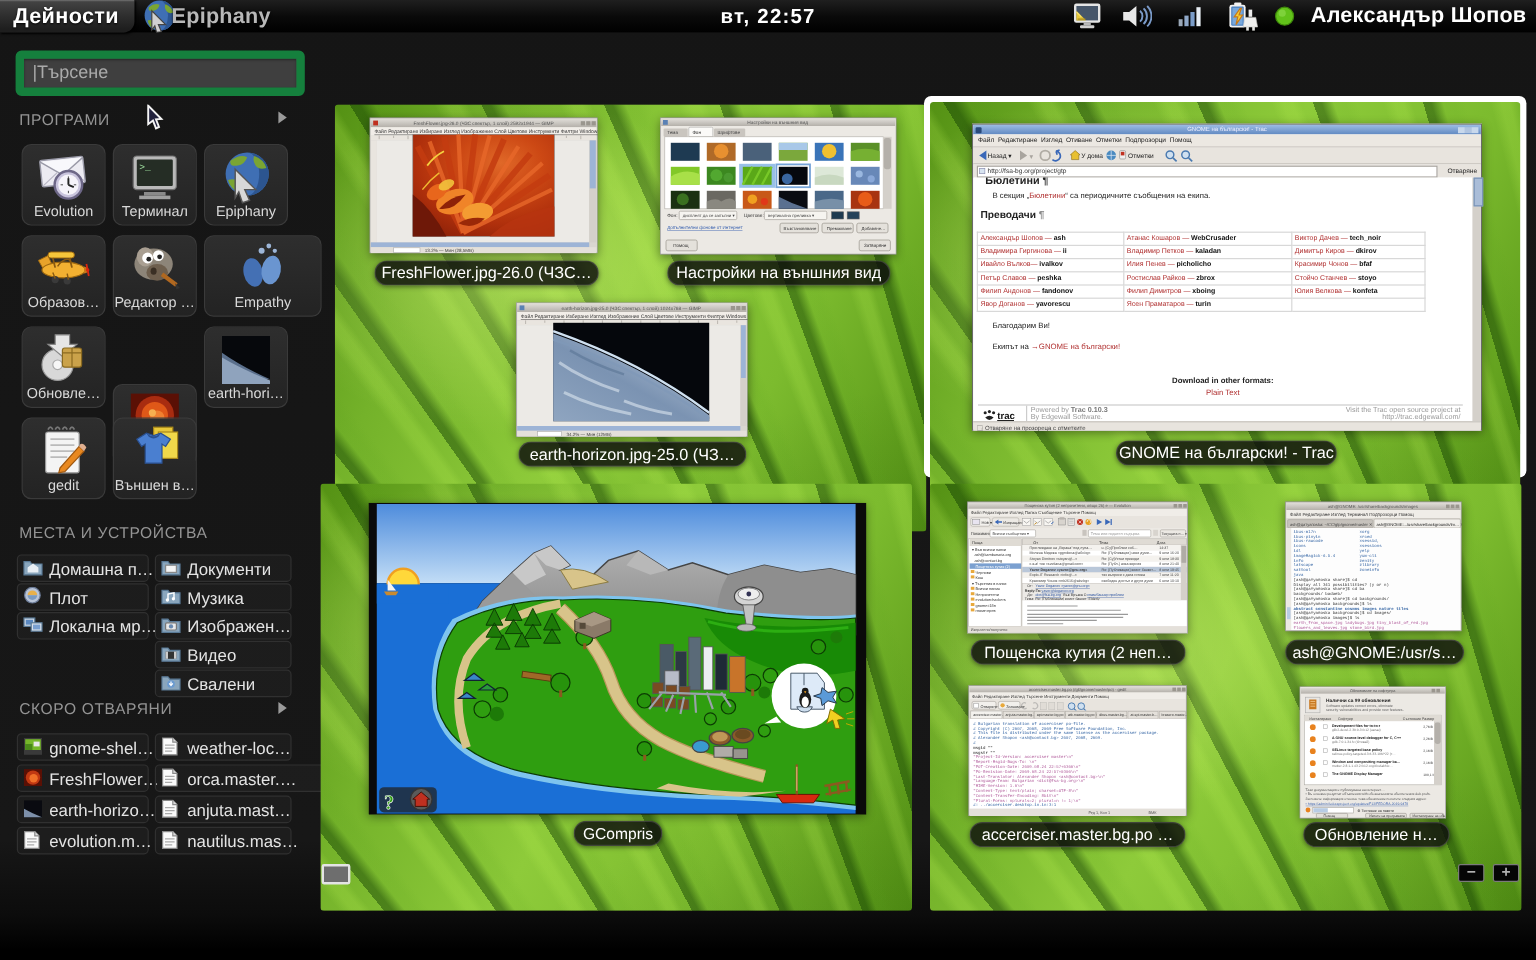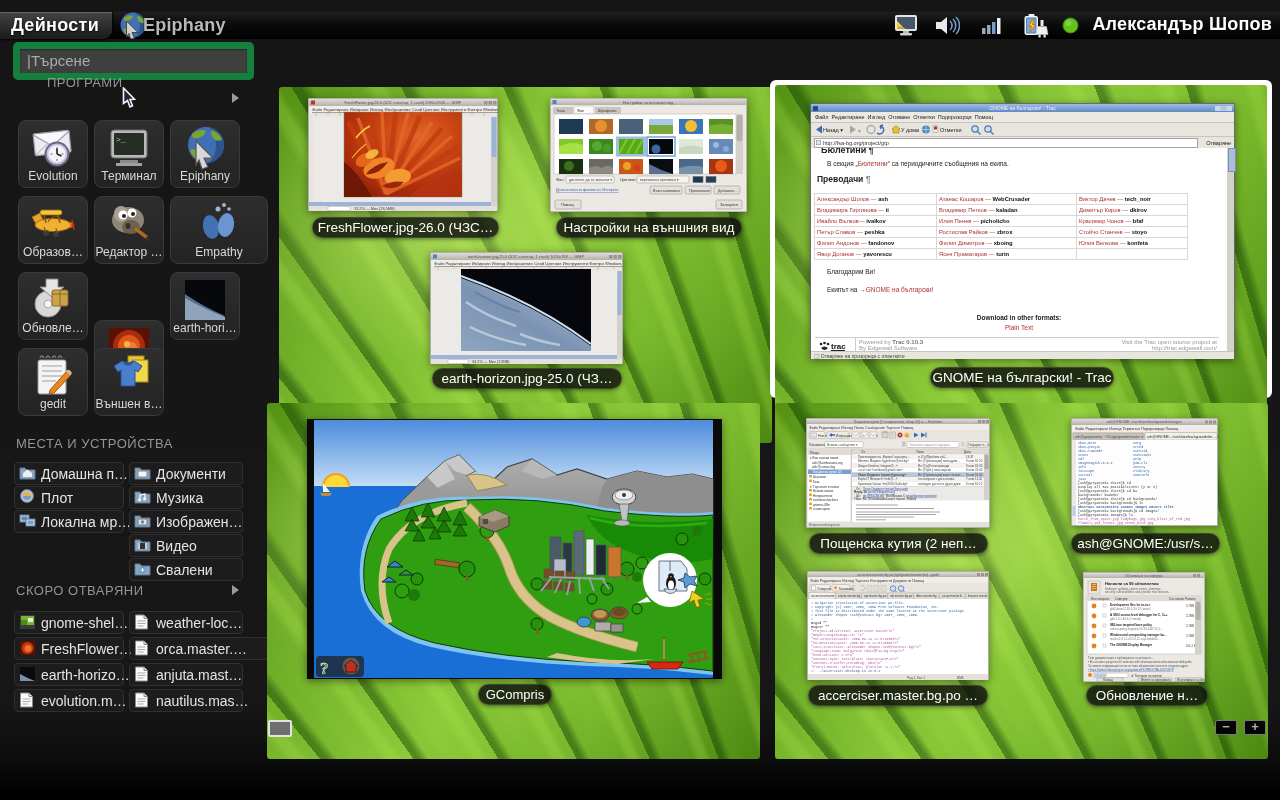--- a/index.html
+++ b/index.html
@@ -1,17 +1,17 @@
 <!DOCTYPE html>
 <html><head>
 <meta charset="utf-8">
 <style>
 html,body{margin:0;padding:0;}
 body{width:1280px;height:800px;background:linear-gradient(180deg,#151515 0px,#171717 700px,#0c0c0c 762px,#000 792px);font-family:"Liberation Sans",sans-serif;overflow:hidden;position:relative;}
-#topbar{position:absolute;left:0;top:12px;width:1280px;height:27px;background:linear-gradient(#1f1f1f,#0a0a0a 50%,#000);}
+#topbar{position:absolute;left:0;top:0;width:1280px;height:27px;background:linear-gradient(#1f1f1f,#0a0a0a 50%,#000);}
 #actbtn{position:absolute;left:0;top:0;width:112px;height:27px;background:linear-gradient(#454545,#303030 45%,#1e1e1e 90%);border-radius:0 0 9px 0;box-shadow:inset 0 1px 0 rgba(255,255,255,.18), 1px 1px 2px #000;}
 #actbtn span{position:absolute;left:11px;top:3px;font-size:18px;letter-spacing:.3px;font-weight:bold;color:#fff;text-shadow:0 1px 2px #000;}
 #appname{position:absolute;left:143px;top:3px;font-size:18px;letter-spacing:.2px;font-weight:bold;color:#b8b8b8;text-shadow:0 1px 2px #000;}
 #clock{position:absolute;left:0;top:4px;width:1280px;text-align:center;font-size:17px;letter-spacing:1px;font-weight:bold;color:#fff;}
 #username{position:absolute;right:8px;top:2px;font-size:18px;letter-spacing:.2px;font-weight:bold;color:#fff;}
 .tbicon{position:absolute;top:2px;}
 
 #search{position:absolute;left:13px;top:42px;width:227px;height:24px;background:#3f3f3f;border:7px solid #15803d;border-radius:5px;box-shadow:inset 0 1px 2px rgba(0,0,0,.4);}
 #search span{position:absolute;left:7px;top:3px;font-size:15px;color:#aaa;}
 .shead{position:absolute;font-size:13px;color:#949494;letter-spacing:.5px;}
@@ -48,20 +48,21 @@
 <div id="actbtn">
       <span>Дейности</span>
     </div>
 <svg class="tbicon" style="left:119px;top:0px;" width="28" height="27" viewBox="0 0 28 27">
       <circle cx="14" cy="13" r="12.5" fill="#3f6fb4"></circle>
       <path d="M14 .5 a12.5 12.5 0 0 1 0 25 a7 12.5 0 0 0 0-25" fill="#2c5590"></path>
       <path d="M5 6 q5 -4 9 -2 q-1 4 -5 5 q-5 1 -4 -3z M4 17 q4 -1 6 1.5 q2 3 -1 5.5 q-4 -2 -5 -7z M19 3.5 q5 2 6.5 7 q-4 1.5 -6 -1.5 q-2 -3.5 -.5 -5.5z" fill="#7aa533"></path>
       <path d="M7.5 25 L7.5 9 L19 20.5 L13 20.5 L15.5 26.5 L11.5 27 L10 21.5 Z" fill="#d0d0d0" stroke="#444" stroke-width="1"></path>
     </svg>
 <div id="appname">Epiphany</div>
+<div id="clock">вт, 22:57</div>
 <svg class="tbicon" style="left:894px;" width="24" height="23" viewBox="0 0 24 23">
       <rect x="1" y="1" width="22" height="16" rx="2" fill="#e4e4e4"></rect>
       <rect x="3" y="3" width="18" height="12" fill="#46566a"></rect>
       <path d="M3 15 L11 15 L3 7 Z" fill="#e8c83a"></path>
       <path d="M4 14 l6.5 0" stroke="#a88a20" stroke-width="1"></path>
       <path d="M3 8 l4 4" stroke="#f4e070" stroke-width="1"></path>
       <rect x="9" y="17" width="6" height="2" fill="#b8b8b8"></rect>
       <rect x="6" y="19" width="12" height="2.5" rx="1" fill="#d0d0d0"></rect>
     </svg>
 <svg class="tbicon" style="left:934px;" width="26" height="23" viewBox="0 0 26 23">
@@ -87,21 +88,21 @@
     </svg>
 <svg class="tbicon" style="left:1062px;top:5px;" width="17" height="17" viewBox="0 0 17 17">
       <circle cx="8.5" cy="8.5" r="7.5" fill="#62c21a" stroke="#3f8a0a"></circle>
       <circle cx="6.5" cy="6" r="3" fill="#8ad848" opacity=".7"></circle>
     </svg>
 <div id="username">Александър Шопов</div>
 </div>
 <div id="search">
     <span>|Търсене</span>
   </div>
-<div class="shead" style="left:16px;top:75px;margin-left:31px;">ПРОГРАМИ</div>
+<div class="shead" style="left:16px;top:92px;">ПРОГРАМИ</div>
 <div class="sarrow" style="left:232px;top:93px;"></div>
 <svg style="position:absolute;left:121px;top:87px;" width="16" height="22" viewBox="0 0 16 22">
     <path d="M2.5 1 L2.5 16.5 L6.5 13.5 L9 20 L11.5 18.8 L9 12.5 L13.5 12.2 Z" fill="#23233e" stroke="#f4f4f4" stroke-width="1.6"></path>
   </svg>
 <div class="tile" style="left:18px;top:120px;">
     <span class="ic"><svg width="46" height="46" viewBox="0 0 46 46">
         <g transform="rotate(-6 22 18)">
           <rect x="4" y="8" width="36" height="22" rx="1.5" fill="#ecebf2" stroke="#9a9aa8" stroke-width="1.2"></rect>
           <path d="M4 9 L22 22 L40 9" fill="#f8f8fc" stroke="#9a9aa8" stroke-width="1.2"></path>
           <path d="M5 29 L18 19 M40 29 L27 19" stroke="#b8b6c4" stroke-width="1"></path>

